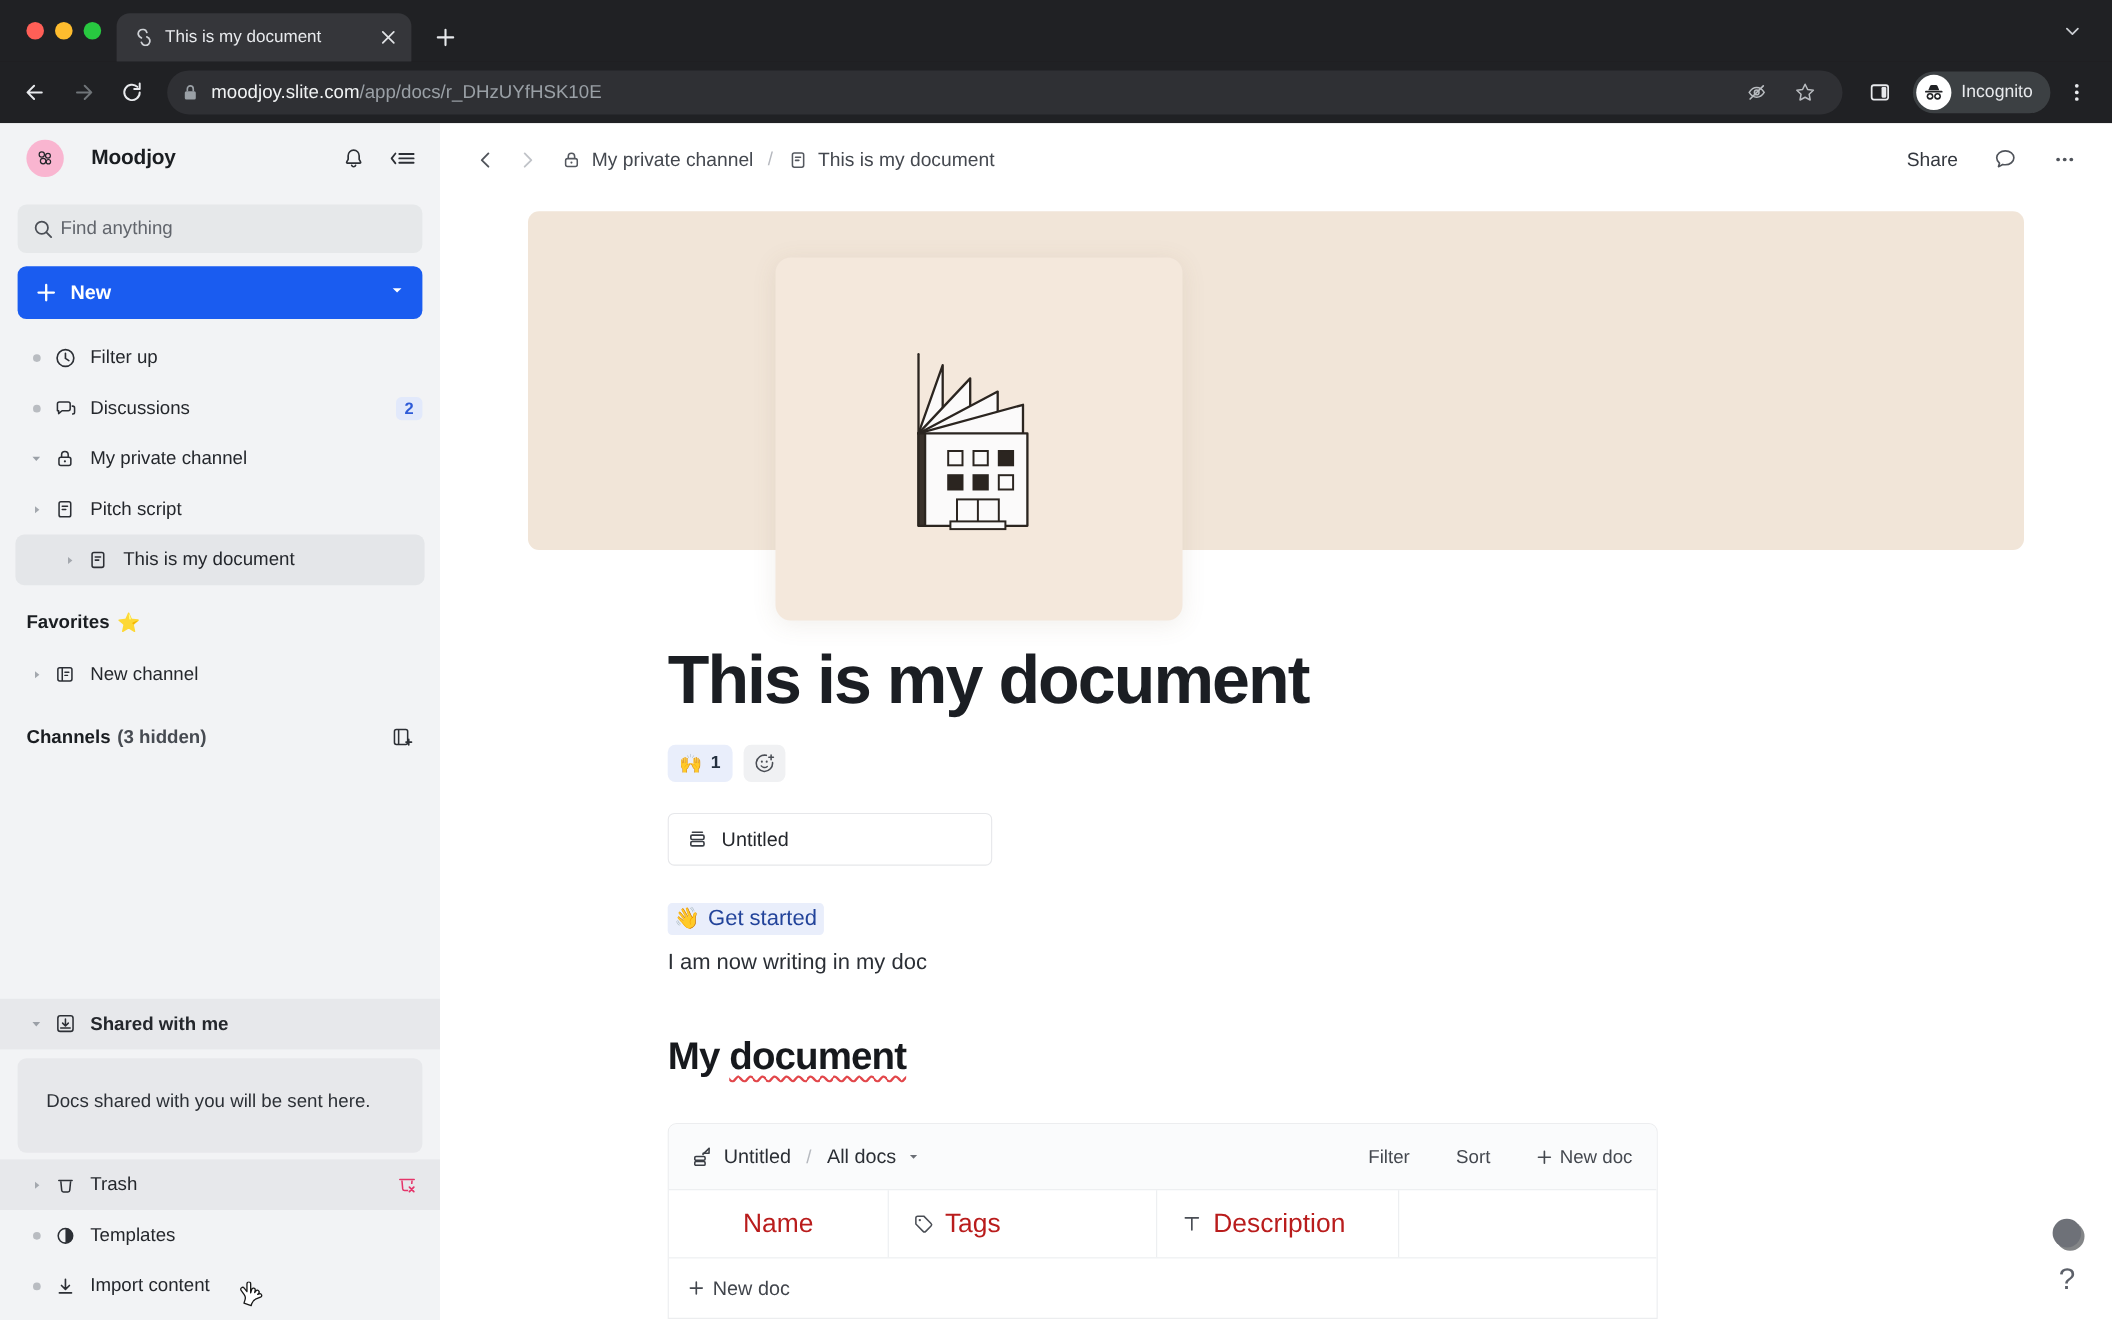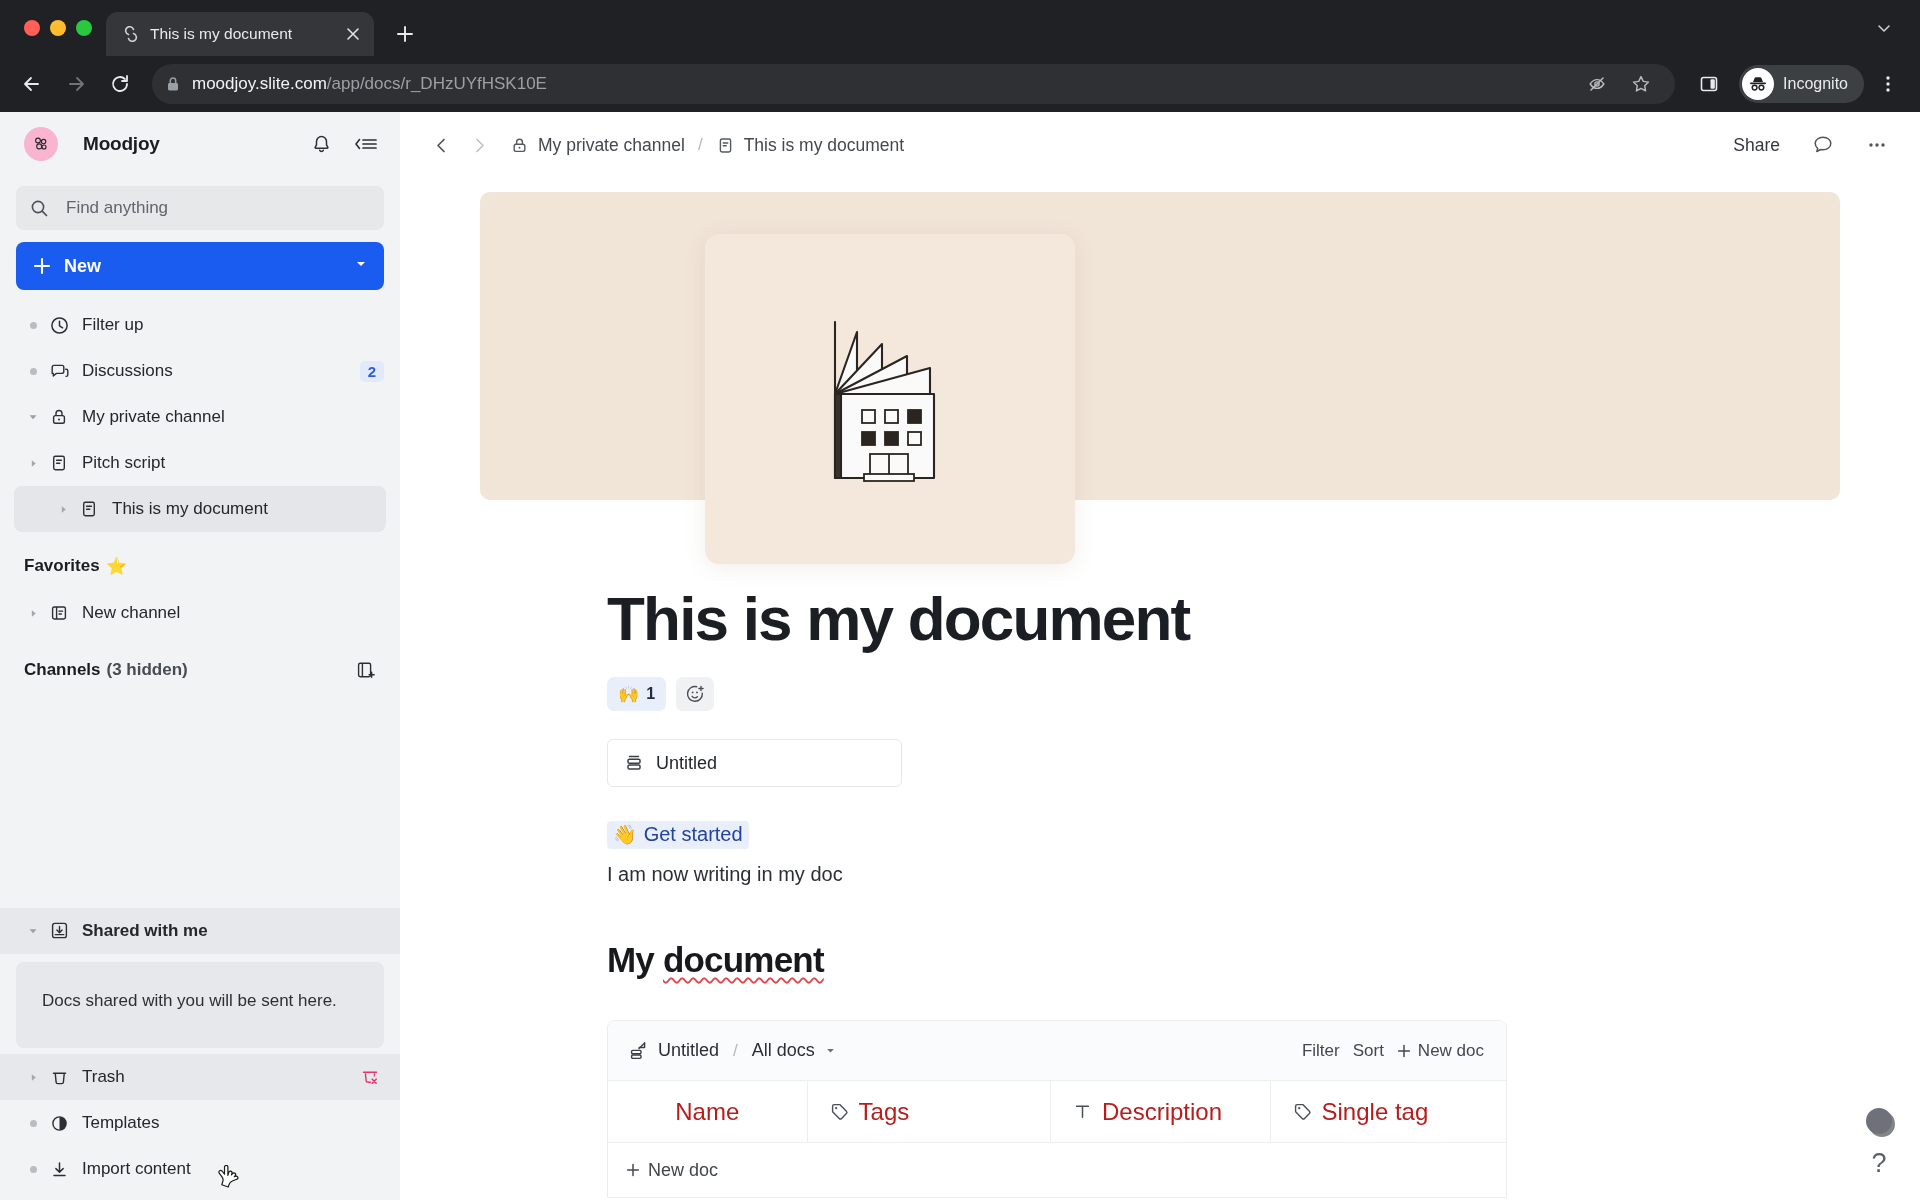--- a/index.html
+++ b/index.html
@@ -52,21 +52,21 @@
   
   .sidebar { width: 400px; flex: 0 0 400px; background: #f2f3f5; display: flex; flex-direction: column; position: relative; }
   .sb-header { height: 64px; display: flex; align-items: center; padding: 0 20px 0 24px; gap: 12px; }
   .ws-avatar { width: 34px; height: 34px; border-radius: 50%; background: #f9b5d0; display:flex; align-items:center; justify-content:center; flex:0 0 34px; }
   .ws-name { font-size: 19px; font-weight: 700; color: #1a1d21; letter-spacing: -0.2px; margin-left: 13px; }
   .sb-header-actions { margin-left: auto; display: flex; align-items: center; gap: 14px; }
   .sb-icon-btn { width: 30px; height: 30px; display:flex; align-items:center; justify-content:center; }
 
   .search-box {
     margin: 10px 16px 0; height: 44px; background: #e6e8ea; border-radius: 8px;
-    display: flex; align-items: center; gap: 17px; padding: 0 14px;
+    display: flex; align-items: center; gap: 6px; padding: 0 14px;
   }
   .search-ph { color: #61656c; font-size: 17px; }
 
   .new-btn {
     margin: 12px 16px 0; height: 48px; background: #1a5cf0; border-radius: 8px;
     display: flex; align-items: center; padding: 0 16px; gap: 12px; color: #fff;
   }
   .new-btn-label { font-size: 18px; font-weight: 700; }
   .new-btn-caret { margin-left: auto; }
 
@@ -154,21 +154,21 @@
   }
 
   .collection {
     margin: 40px 0 0 127px; width: 900px; border: 1px solid #ecedef; border-radius: 8px 8px 0 0;
     background: #fff; overflow: hidden;
   }
   .col-head { height: 60px; background: #fafbfc; display: flex; align-items: center; padding: 0 22px 0 20px; gap: 10px; border-bottom: 1px solid #eceef0; }
   .col-head-name { font-size: 18px; color: #2b2f35; }
   .col-head-sep { font-size: 17px; color: #b6b9bf; margin: 0 4px; }
   .col-head-view { font-size: 18px; color: #2b2f35; }
-  .col-head-actions { margin-left: auto; display: flex; align-items: center; gap: 13px; }
+  .col-head-actions { margin-left: auto; display: flex; align-items: center; gap: 42px; }
   .col-act { font-size: 17px; color: #44484f; }
   .col-act.newdoc { display: flex; align-items: center; gap: 7px; }
 
   .col-cols { display: flex; height: 62px; border-bottom: 1px solid #eceef0; }
   .col-cell { display: flex; align-items: center; gap: 10px; padding: 0 22px; border-right: 1px solid #eceef0; white-space: nowrap; overflow: hidden; }
   .col-cell.c0 { width: 200px; justify-content: center; }
   .col-cell.c1 { width: 244px; }
   .col-cell.c2 { width: 220px; }
   .col-cell.c3 { width: 236px; border-right: none; }
   .col-cell-label { font-size: 24px; color: #b91c1c; }
@@ -717,29 +717,20 @@
                   <span class="col-cell-label">Tags</span>
                 </div>
                 <div class="col-cell c2">
                   <span style="display:flex;">
                     <svg width="19" height="19" viewBox="0 0 19 19">
                         <path d="M3.6 4.2h11.8M9.5 4.2v11" stroke="#4a4e55" stroke-width="1.5" stroke-linecap="round"></path>
                       </svg>
                   </span>
                   <span class="col-cell-label">Description</span>
                 </div>
-                <div class="col-cell c3">
-                  <span style="display:flex;">
-                    <svg width="19" height="19" viewBox="0 0 19 19">
-                        <path d="M9.8 2.6L16.4 9.2a1.7 1.7 0 0 1 0 2.4l-4.8 4.8a1.7 1.7 0 0 1-2.4 0L2.6 9.8V4.3a1.7 1.7 0 0 1 1.7-1.7z" stroke="#4a4e55" stroke-width="1.4" fill="none" stroke-linejoin="round"></path>
-                        <circle cx="6.2" cy="6.2" r="1.1" fill="#4a4e55"></circle>
-                      </svg>
-                  </span>
-                  <span class="col-cell-label">Single tag</span>
-                </div>
               </div>
 
               <div class="col-newrow">
                 <span style="display:flex;">
                   <svg width="14" height="14" viewBox="0 0 14 14">
                       <path d="M7 1.6v10.8M1.6 7h10.8" stroke="#44484f" stroke-width="1.5" stroke-linecap="round"></path>
                     </svg>
                 </span>
                 <span class="col-newrow-label">New doc</span>
               </div>

